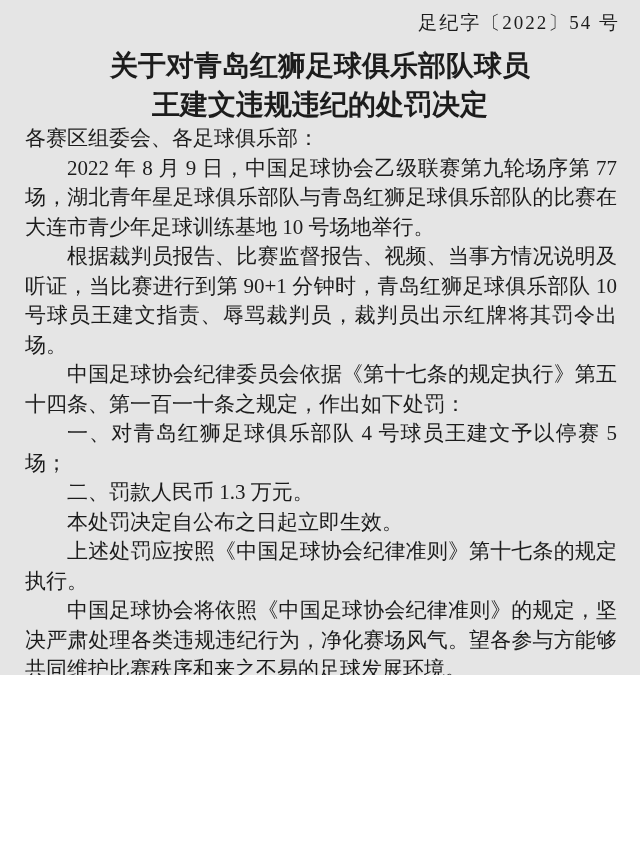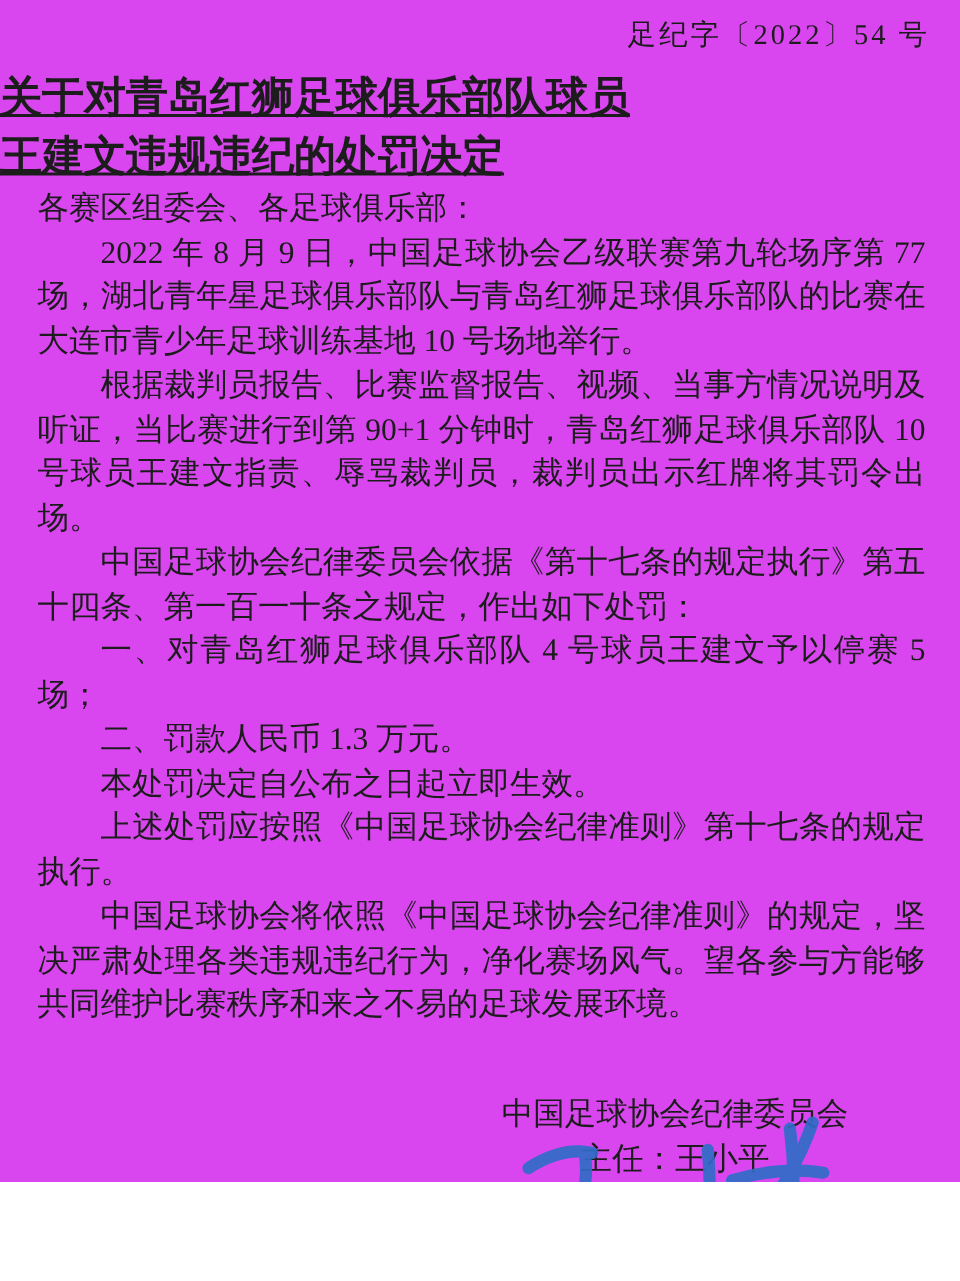--- a/index.html
+++ b/index.html
@@ -3,44 +3,43 @@
 <meta charset="utf-8">
 <style>
   html, body {
     margin: 0;
     padding: 0;
     background: #ffffff;
   }
   .page {
     position: relative;
     width: 640px;
-    height: 788px;
-    background: #d946ef;
+    height: 675px;
+    background: #e5e5e5;
     overflow: hidden;
     font-family: "Liberation Serif", "DejaVu Serif", serif;
     color: #1c1c1c;
   }
   .ref {
     position: absolute;
     top: 10px;
     right: 20px;
     font-size: 19px;
     letter-spacing: 2px;
     white-space: nowrap;
   }
   .title {
     position: absolute;
     top: 46px;
     left: 0;
     width: 100%;
-    text-align: left;
+    text-align: center;
     font-weight: 700;
     font-size: 28px;
     line-height: 39px;
-    text-decoration: underline;
   }
   .bodytext {
     position: absolute;
     top: 124px;
     left: 25px;
     width: 592px;
     font-size: 21px;
     line-height: 29.5px;
     text-align: justify;
   }

